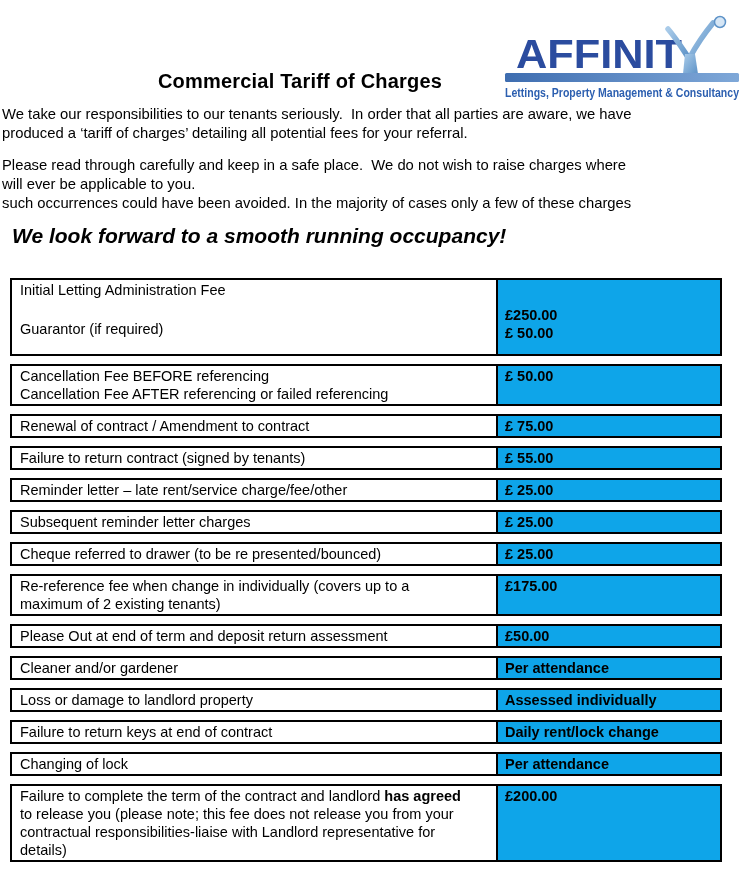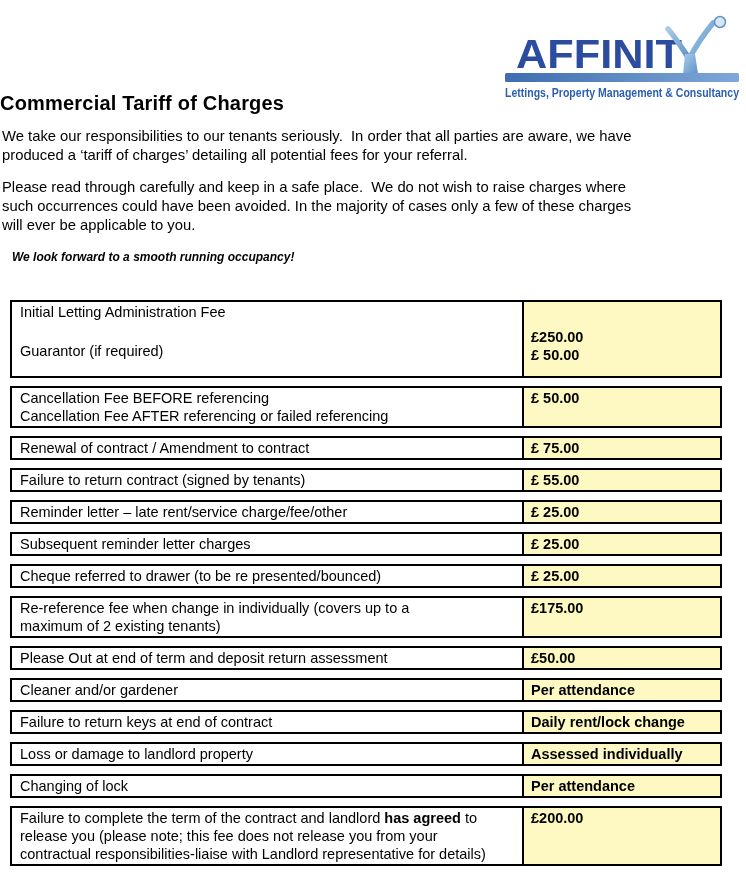--- a/index.html
+++ b/index.html
@@ -8,58 +8,59 @@
     position: relative;
     width: 746px;
     height: 882px;
     background: #ffffff;
     color: #000;
     font-family: "Liberation Sans", sans-serif;
     overflow: hidden;
   }
   .doc-title {
     width: 600px;
-    padding-top: 92px;
+    padding-top: 70px;
+    text-align: center;
     font-size: 20px;
     line-height: 23px;
     font-weight: bold;
     letter-spacing: 0.2px;
   }
   .logo {
     position: absolute;
     top: 10px;
     right: 4px;
     width: 238px;
     height: 92px;
   }
   .intro { margin: 12px 4px 0 2px; font-size: 14.8px; line-height: 19px; }
   .intro .para { margin: 0 0 13px 0; }
   .line { white-space: pre; }
   .intro-note {
     margin: 0 0 33px 12px;
-    font-size: 12px;
+    font-size: 21px;
     line-height: 19px;
     font-weight: bold;
     font-style: italic;
     white-space: pre;
   }
   .tariff { margin-left: 10px; width: 712px; }
   .trow {
     display: flex;
     width: 712px;
     border: 2px solid #000;
     margin-bottom: 8px;
     font-size: 14.5px;
     line-height: 18px;
   }
   .cell-desc { flex: 1; padding: 1px 8px; }
   .cell-fee {
-    width: 198px;
+    width: 224px;
     border-left: 2px solid #000;
-    background: #fef9c3;
+    background: #0ea5e9;
     font-weight: bold;
     padding: 1px 15px 1px 7px;
   }
   .trow-initial { height: 78px; }
   .gap-line { height: 21px; }
   .fee-offset { padding-top: 26px; }
   .trow-last .cell-desc { padding-right: 24px; }
 </style>
 </head>
 <body>
@@ -88,22 +89,22 @@
 
   <div class="doc-title">Commercial Tariff of Charges</div>
 
   <div class="intro">
     <div class="para">
       <div class="line">We take our responsibilities to our tenants seriously.  In order that all parties are aware, we have</div>
       <div class="line">produced a ‘tariff of charges’ detailing all potential fees for your referral.</div>
     </div>
     <div class="para">
       <div class="line">Please read through carefully and keep in a safe place.  We do not wish to raise charges where</div>
+      <div class="line">will ever be applicable to you.</div>
       <div class="line">such occurrences could have been avoided. In the majority of cases only a few of these charges</div>
-      <div class="line">will ever be applicable to you.</div>
     </div>
   </div>
   <div class="intro-note">We look forward to a smooth running occupancy!</div>
 
   <div class="tariff">
 
     <div class="trow trow-initial">
       <div class="cell-desc">
         <div class="line">Initial Letting Administration Fee</div>
         <div class="gap-line"></div>
@@ -162,27 +163,27 @@
       <div class="cell-desc line">Please Out at end of term and deposit return assessment</div>
       <div class="cell-fee">£50.00</div>
     </div>
 
     <div class="trow">
       <div class="cell-desc line">Cleaner and/or gardener</div>
       <div class="cell-fee">Per attendance</div>
     </div>
 
     <div class="trow">
+      <div class="cell-desc line">Loss or damage to landlord property</div>
+      <div class="cell-fee">Assessed individually</div>
+    </div>
+
+    <div class="trow">
       <div class="cell-desc line">Failure to return keys at end of contract</div>
       <div class="cell-fee">Daily rent/lock change</div>
-    </div>
-
-    <div class="trow">
-      <div class="cell-desc line">Loss or damage to landlord property</div>
-      <div class="cell-fee">Assessed individually</div>
     </div>
 
     <div class="trow">
       <div class="cell-desc line">Changing of lock</div>
       <div class="cell-fee">Per attendance</div>
     </div>
 
     <div class="trow trow-last">
       <div class="cell-desc">
         <span>Failure to complete the term of the contract and landlord </span><b>has</b>

